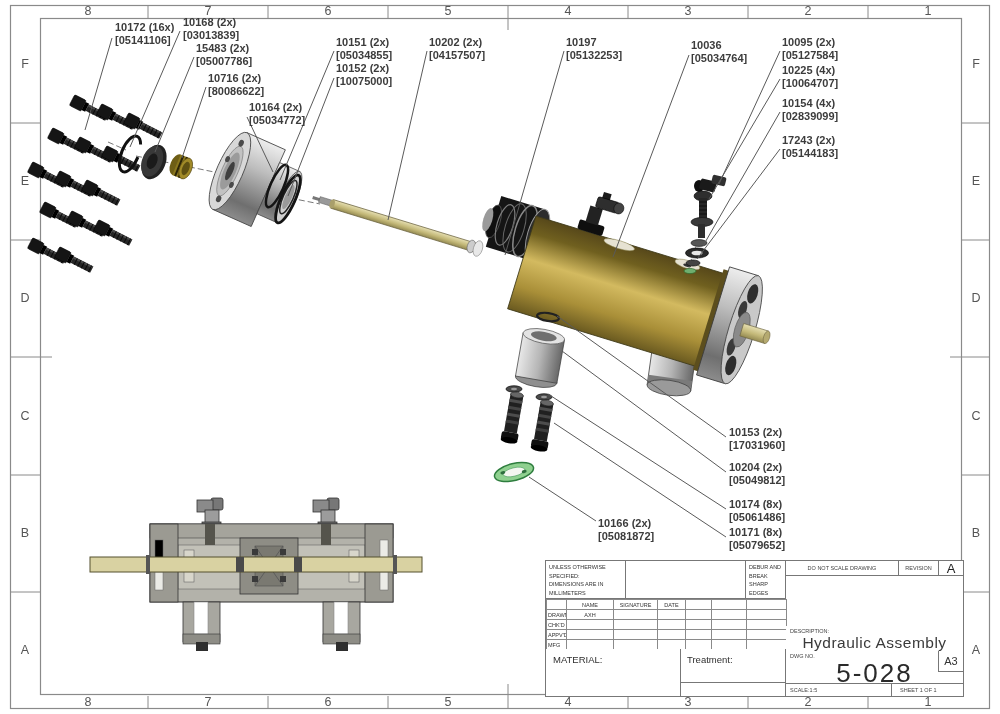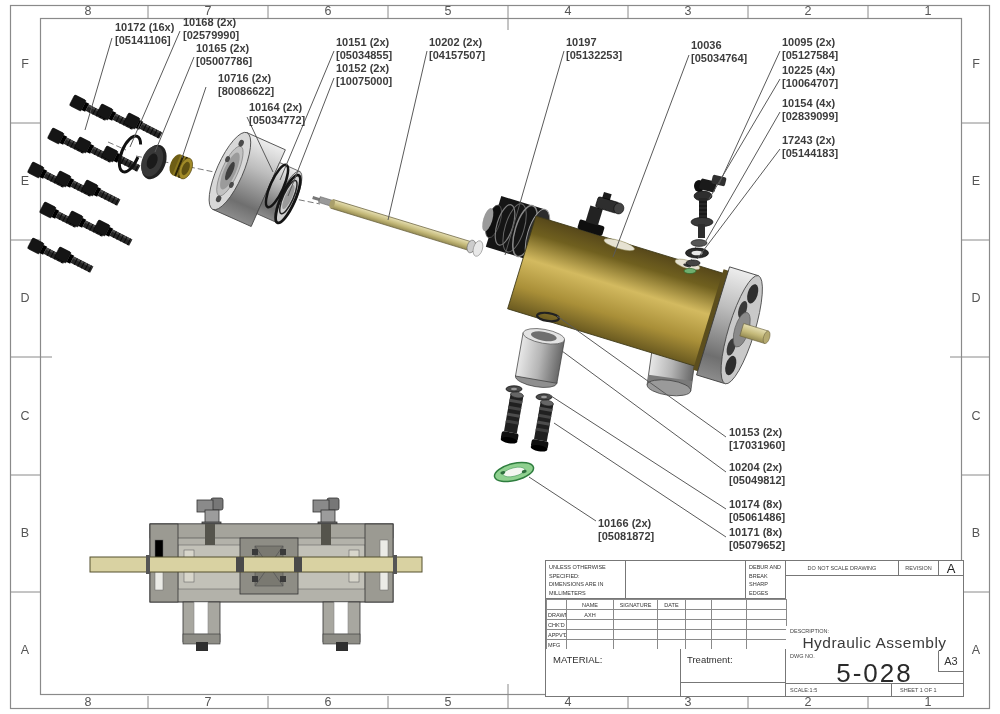--- a/index.html
+++ b/index.html
@@ -347,27 +347,27 @@
 <div class="gl" style="left:976px;top:416px">C</div>
 <div class="gl" style="left:976px;top:533px">B</div>
 <div class="gl" style="left:976px;top:650px">A</div>
 
 <div class="callout" style="left:115px;top:21px">
   <div>10172 (16x)</div>
   <div>[05141106]</div>
 </div>
 <div class="callout" style="left:183px;top:16px">
   <div>10168 (2x)</div>
-  <div>[02579990]</div>
+  <div>[03013839]</div>
 </div>
 <div class="callout" style="left:196px;top:42px">
-  <div>10165 (2x)</div>
+  <div>15483 (2x)</div>
   <div>[05007786]</div>
 </div>
-<div class="callout" style="left:218px;top:72px">
+<div class="callout" style="left:208px;top:72px">
   <div>10716 (2x)</div>
   <div>[80086622]</div>
 </div>
 <div class="callout" style="left:249px;top:101px">
   <div>10164 (2x)</div>
   <div>[05034772]</div>
 </div>
 <div class="callout" style="left:336px;top:36px">
   <div>10151 (2x)</div>
   <div>[05034855]</div>

